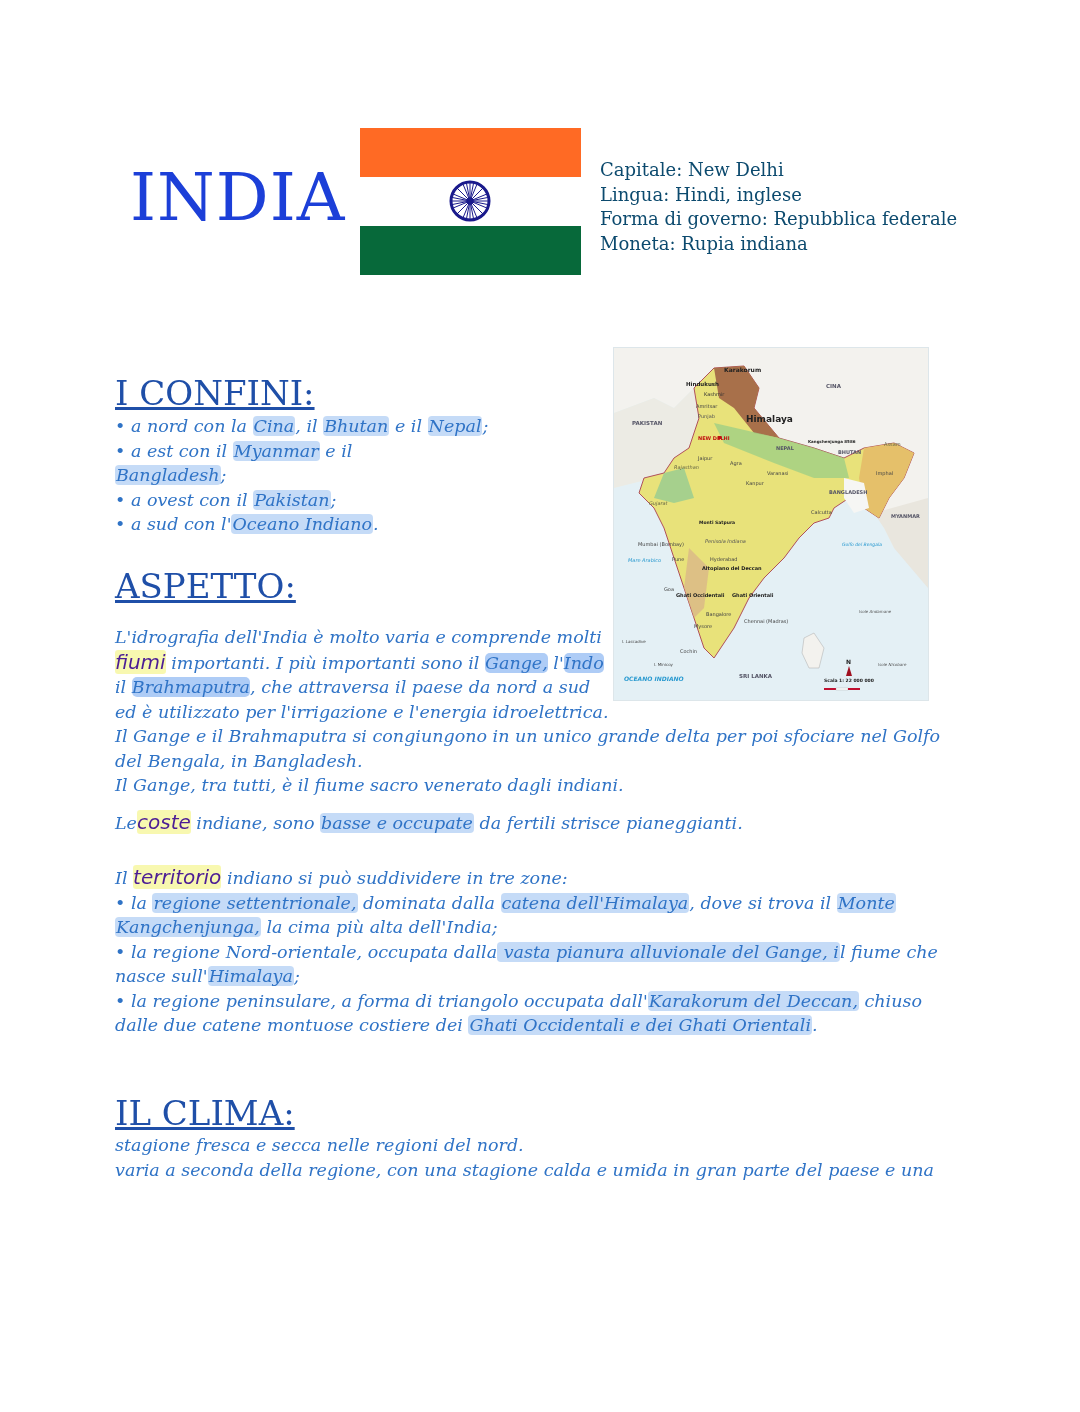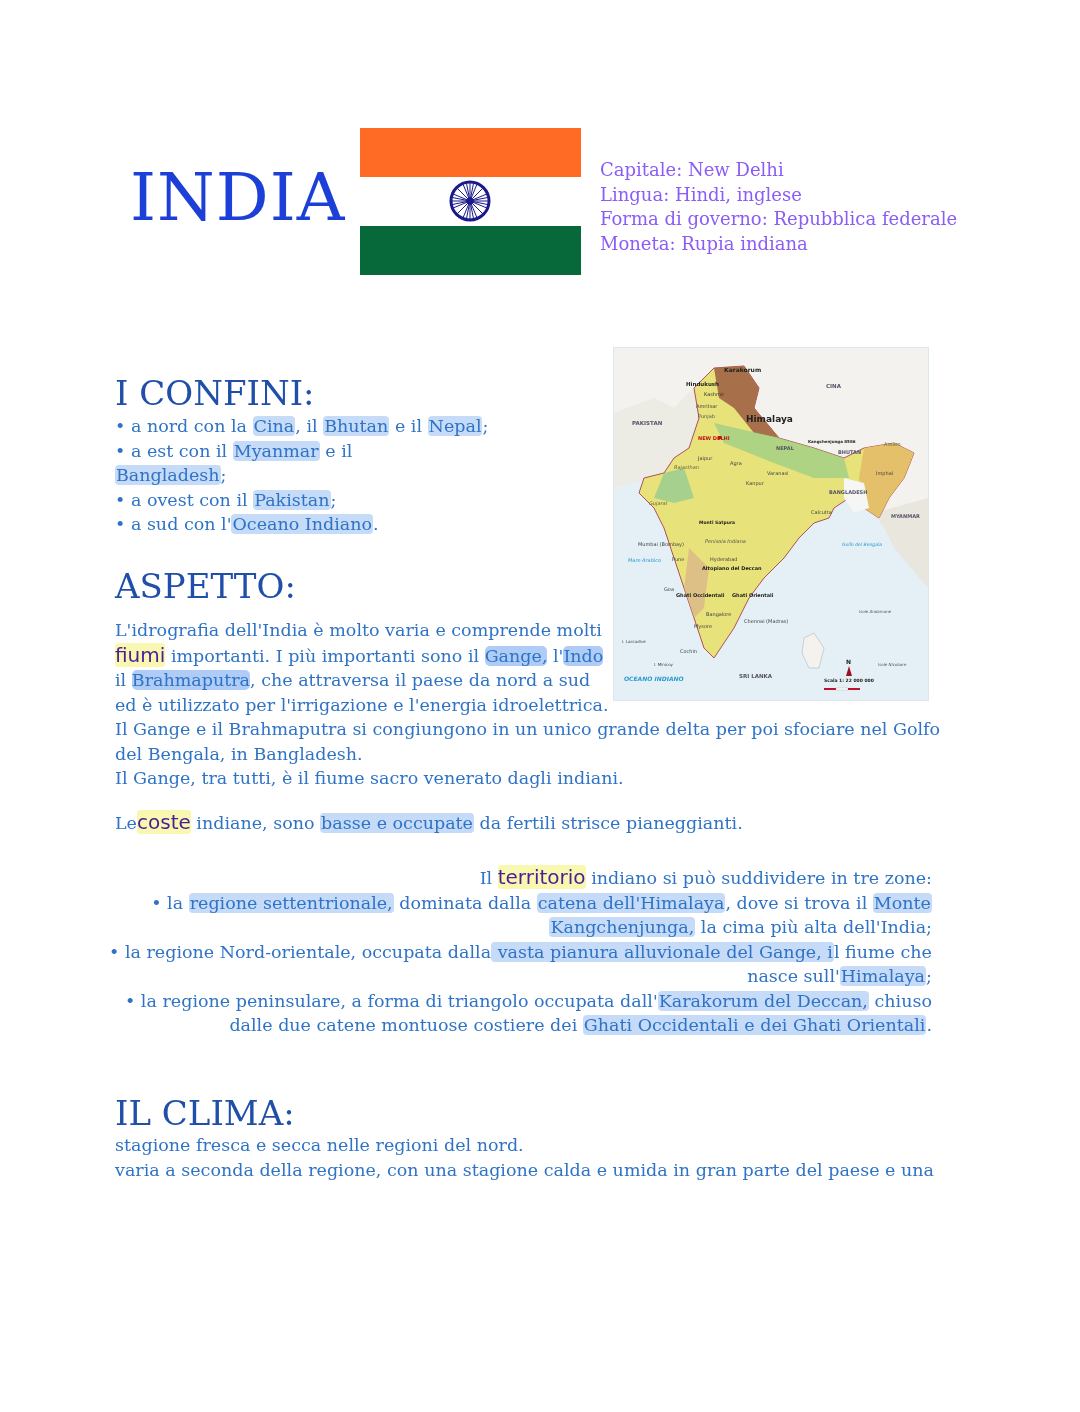--- a/index.html
+++ b/index.html
@@ -7,23 +7,23 @@
          font-family:"DejaVu Serif", serif; color:#2a6fc4; }
   .abs { position:absolute; }
   .title { left:130px; top:152px; font-size:66px; color:#1c3fd8; letter-spacing:1px;
            font-family:"DejaVu Serif", serif; line-height:1;margin-top:13px; }
   .flag { left:360px; top:128px; width:221px; height:147px; }
   .flag .band { width:100%; height:49px; }
   .flag .saffron { background:#ff6a24; }
   .flag .white { background:#ffffff; position:relative; }
   .flag .green { background:#07693a; }
   .chakra { position:absolute; left:88px; top:2px; width:44px; height:44px; }
-  .facts { left:600px; top:158px; font-size:18px; line-height:24.5px; color:#8b5cf6; }
-  .h { font-size:34px; color:#1f4fa8; line-height:1; font-family:"DejaVu Serif", serif; }
-  .body { font-size:17.5px; line-height:24.5px; color:#2f73c6; }
+  .facts { left:600px; top:158px; font-size:18px; line-height:24.5px; color:#0c4a6e; }
+  .h { font-size:34px; color:#1f4fa8; line-height:1; font-family:"DejaVu Serif", serif;text-decoration:underline; }
+  .body { font-size:17.5px; line-height:24.5px; color:#2f73c6;font-style:italic; }
   .hl { background:rgba(150,190,240,0.55); border-radius:4px; padding:0 1px; }
   .hl2 { background:rgba(120,170,240,0.6); border-radius:5px; }
   .yhl { background:rgba(245,245,150,0.75); color:#4c1d95; font-family:"DejaVu Sans", sans-serif; font-size:20px; border-radius:3px; }
   .map { left:613px; top:347px; width:314px; height:352px; background:#e7f1f6; border:1px solid #dde6ea; overflow:hidden; }
   .map svg { display:block; }
 </style>
 </head>
 <body>
 
 <div class="abs title">INDIA</div>
@@ -139,36 +139,36 @@
     <path d="M235,318 L238,328 L232,328 Z" fill="#a01020"></path>
     <text x="210" y="334" font-size="4.5" font-weight="bold" fill="#222">Scala 1: 22 000 000</text>
     <rect x="210" y="340" width="12" height="2" fill="#c01030"></rect>
     <rect x="222" y="340" width="12" height="2" fill="#fff" stroke="#999" stroke-width="0.3"></rect>
     <rect x="234" y="340" width="12" height="2" fill="#c01030"></rect>
   </svg>
 </div>
 
 <div class="abs sec" style="left:115px; top:569px;">
   <div class="h">ASPETTO:</div>
-  <div class="body" style="margin-top:15px;">
+  <div class="body" style="margin-top:22px;">
     <div>L'idrografia dell'India è molto varia e comprende molti</div>
     <div><span class="yhl">fiumi</span><span> importanti. I più importanti sono il </span><span class="hl2">Gange,</span><span> l'</span><span class="hl2">Indo</span></div>
     <div><span>il </span><span class="hl2">Brahmaputra</span><span>, che attraversa il paese da nord a sud</span></div>
     <div>ed è utilizzato per l'irrigazione e l'energia idroelettrica.</div>
     <div>Il Gange e il Brahmaputra si congiungono in un unico grande delta per poi sfociare nel Golfo</div>
     <div>del Bengala, in Bangladesh.</div>
     <div>Il Gange, tra tutti, è il fiume sacro venerato dagli indiani.</div>
   </div>
 </div>
 
 <div class="abs body" style="left:115px; top:810px;">
   <span>Le</span><span class="yhl">coste</span><span> indiane, sono </span><span class="hl">basse e occupate</span><span> da fertili strisce pianeggianti.</span>
 </div>
 
-<div class="abs body" style="left:109px; top:865px;text-align:right;">
+<div class="abs body" style="left:115px; top:865px;">
   <div><span>Il </span><span class="yhl">territorio</span><span> indiano si può suddividere in tre  zone:</span></div>
   <div><span>• la </span><span class="hl">regione settentrionale,</span><span> dominata dalla </span><span class="hl">catena dell'Himalaya</span><span>, dove si trova il </span><span class="hl">Monte</span></div>
   <div><span class="hl">Kangchenjunga,</span><span> la cima più alta dell'India;</span></div>
   <div><span>• la regione Nord-orientale, occupata dalla</span><span class="hl"> vasta pianura alluvionale del Gange, i</span><span>l fiume che</span></div>
   <div><span>nasce sull'</span><span class="hl">Himalaya</span><span>;</span></div>
   <div><span>• la regione peninsulare, a forma di triangolo occupata dall'</span><span class="hl">Karakorum del Deccan,</span><span> chiuso</span></div>
   <div><span>dalle due catene montuose costiere dei </span><span class="hl">Ghati Occidentali e dei Ghati Orientali</span><span>.</span></div>
 </div>
 
 <div class="abs sec" style="left:115px; top:1096px;">

